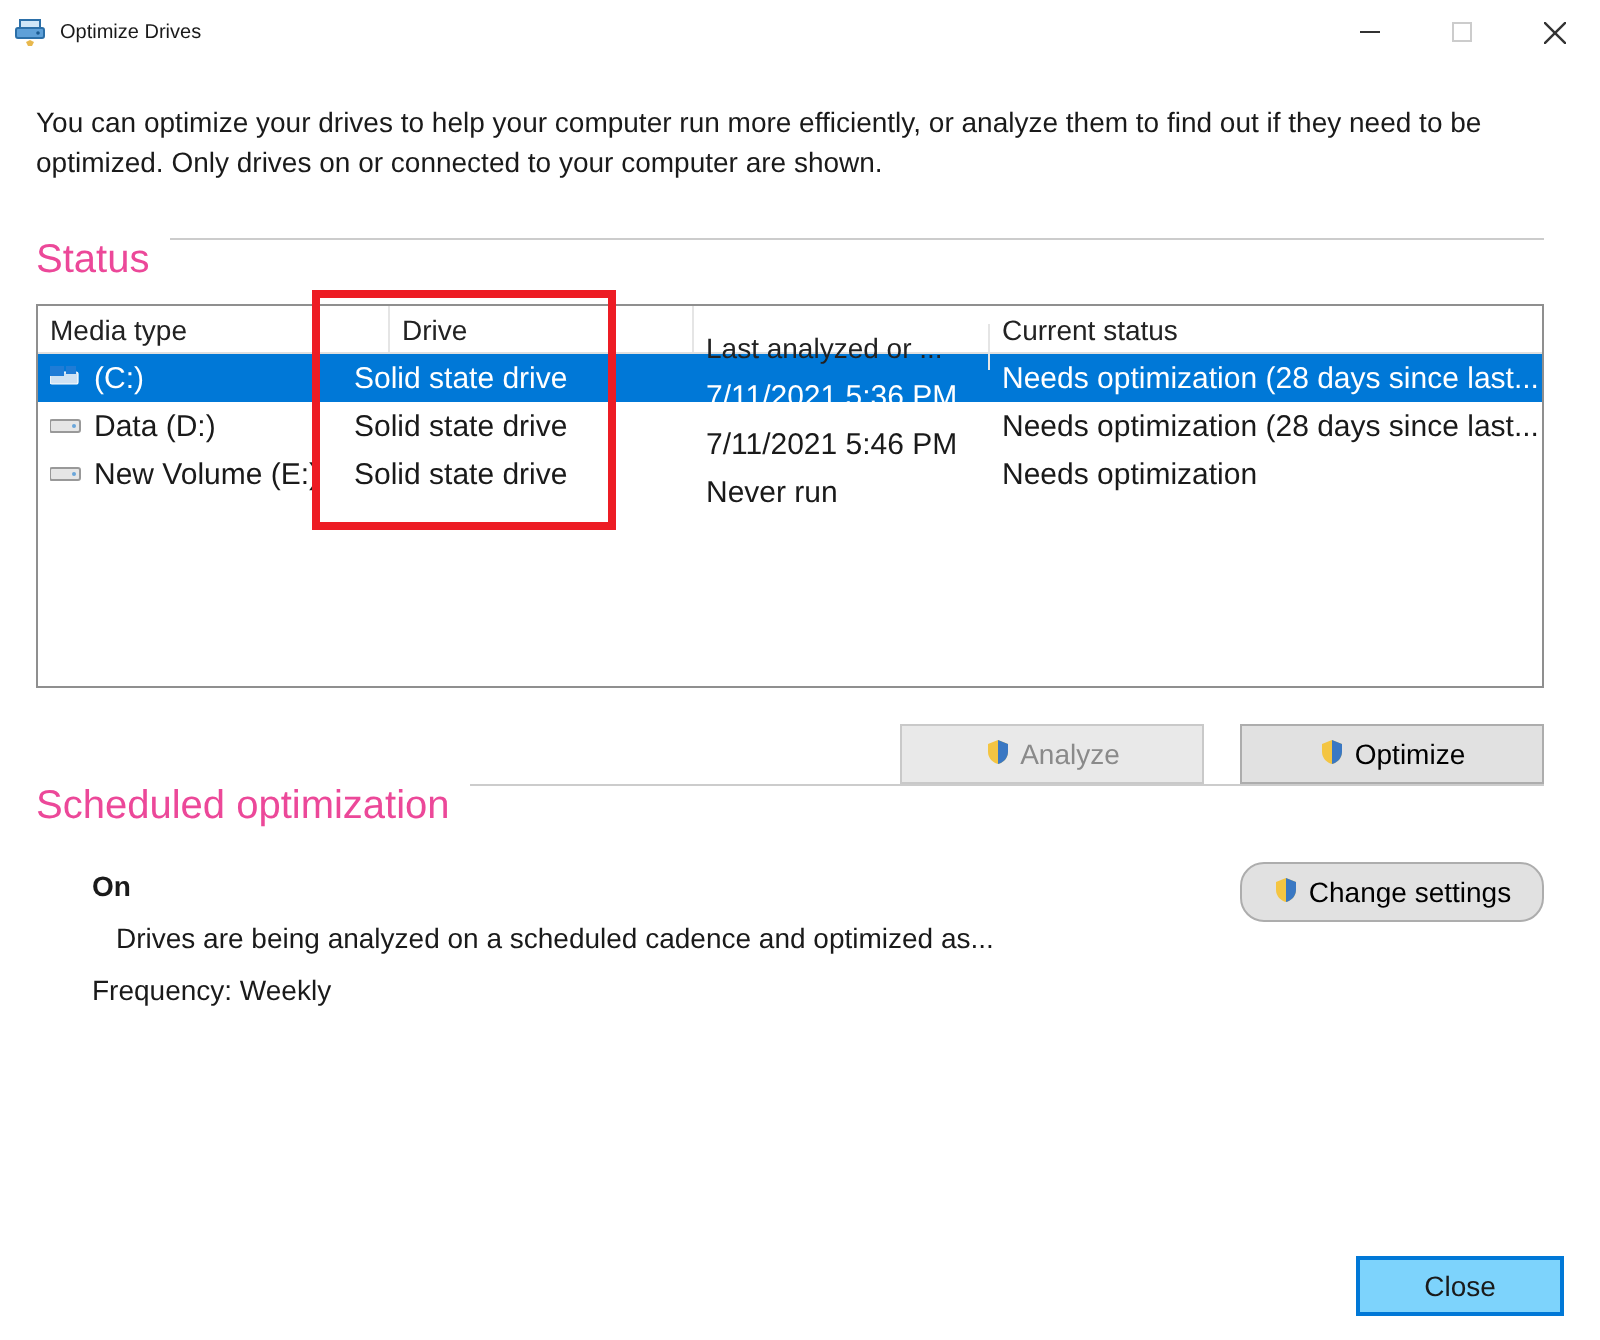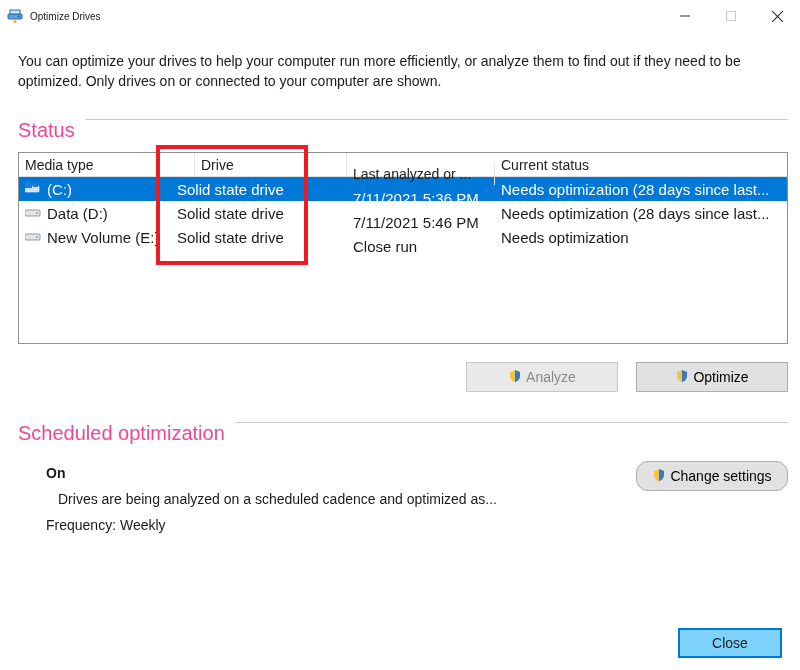--- a/index.html
+++ b/index.html
@@ -38,21 +38,21 @@
   .winbtn {
     width:46px;
     display:flex;
     align-items:center;
     justify-content:center;
     color:#444;
   }
   .winbtn.disabled { color:#ccc; }
   
   .content {
-    padding: 20px 12px 10px 18px;
+    padding: 20px 28px 10px 18px;
   }
   .intro {
     line-height:1.4;
     color:#1a1a1a;
     font-size:14px;
     margin-bottom: 28px;
   }
   .group-label {
     color:#ec4899;
     font-size:20px;
@@ -122,21 +122,20 @@
   .redbox{
     position:absolute;
     border:4px solid #ed1c24;
     pointer-events:none;
   }
   
   .btnrow{
     display:flex;
     justify-content:flex-end;
     gap:18px;
-    margin-bottom:30px;
   }
   .btn{
     width:152px;
     height:30px;
     border:1px solid #adadad;
     background:#e1e1e1;
     display:flex;
     align-items:center;
     justify-content:center;
     gap:4px;
@@ -263,21 +262,21 @@
       <div class="cell col-drive">
         <span class="drive-icon">
           <svg width="16" height="12" viewBox="0 0 16 12">
               <rect x="0" y="3" width="15" height="6" rx="1" fill="#e6e6e6" stroke="#999"></rect>
               <circle cx="12" cy="6" r="1" fill="#6aa6da"></circle>
             </svg>
         </span>
         <span>New Volume (E:)</span>
       </div>
       <div class="cell col-media">Solid state drive</div>
-      <div class="cell col-last">Close run</div>
+      <div class="cell col-last">Never run</div>
       <div class="cell col-status">Needs optimization</div>
     </div>
   </div>
 
   <div class="btnrow">
     <div class="btn disabled">
       <span>
         <svg width="14" height="14" viewBox="0 0 14 14">
             <path d="M7 1 L12 3 V7 C12 10 9.5 12.5 7 13 C4.5 12.5 2 10 2 7 V3 Z" fill="#f4c542"></path>
             <path d="M7 1 L12 3 V7 C12 10 9.5 12.5 7 13 Z" fill="#3a78c3"></path>

